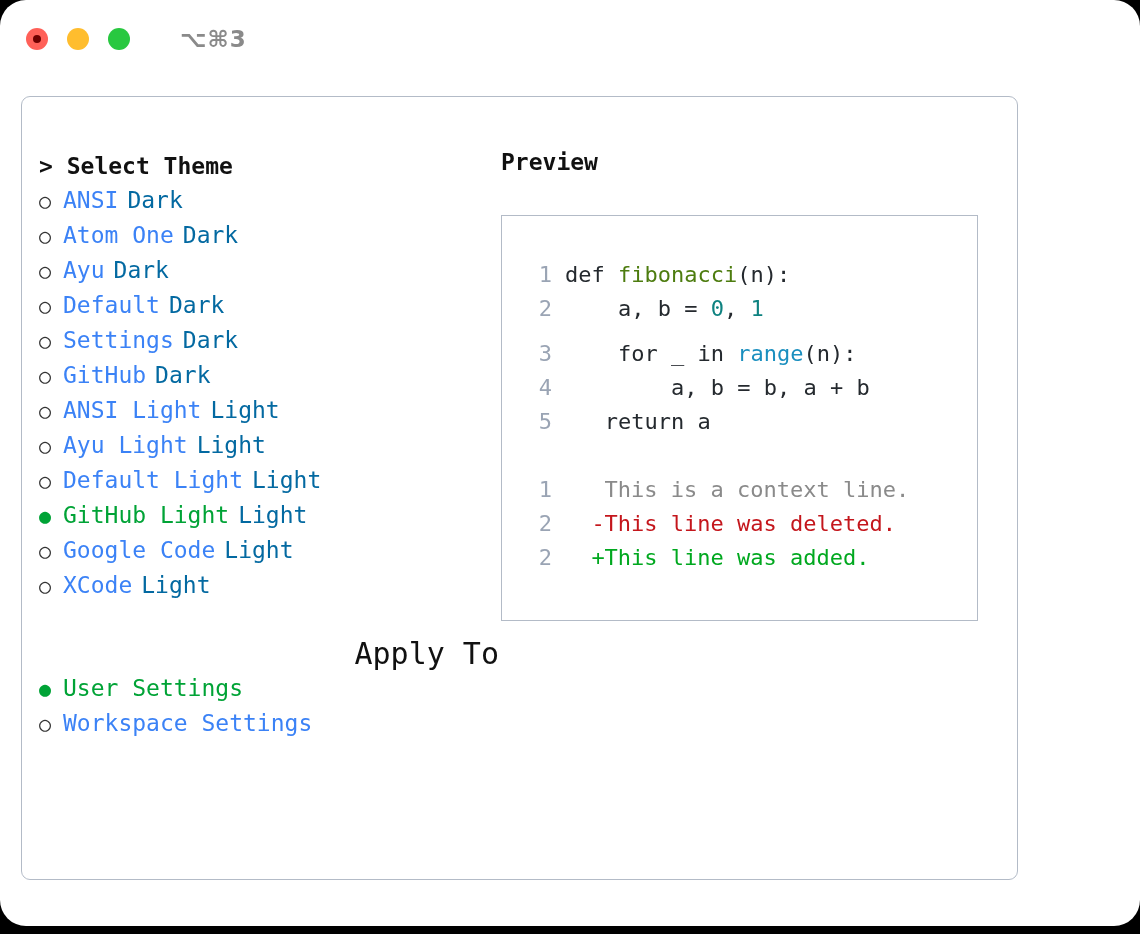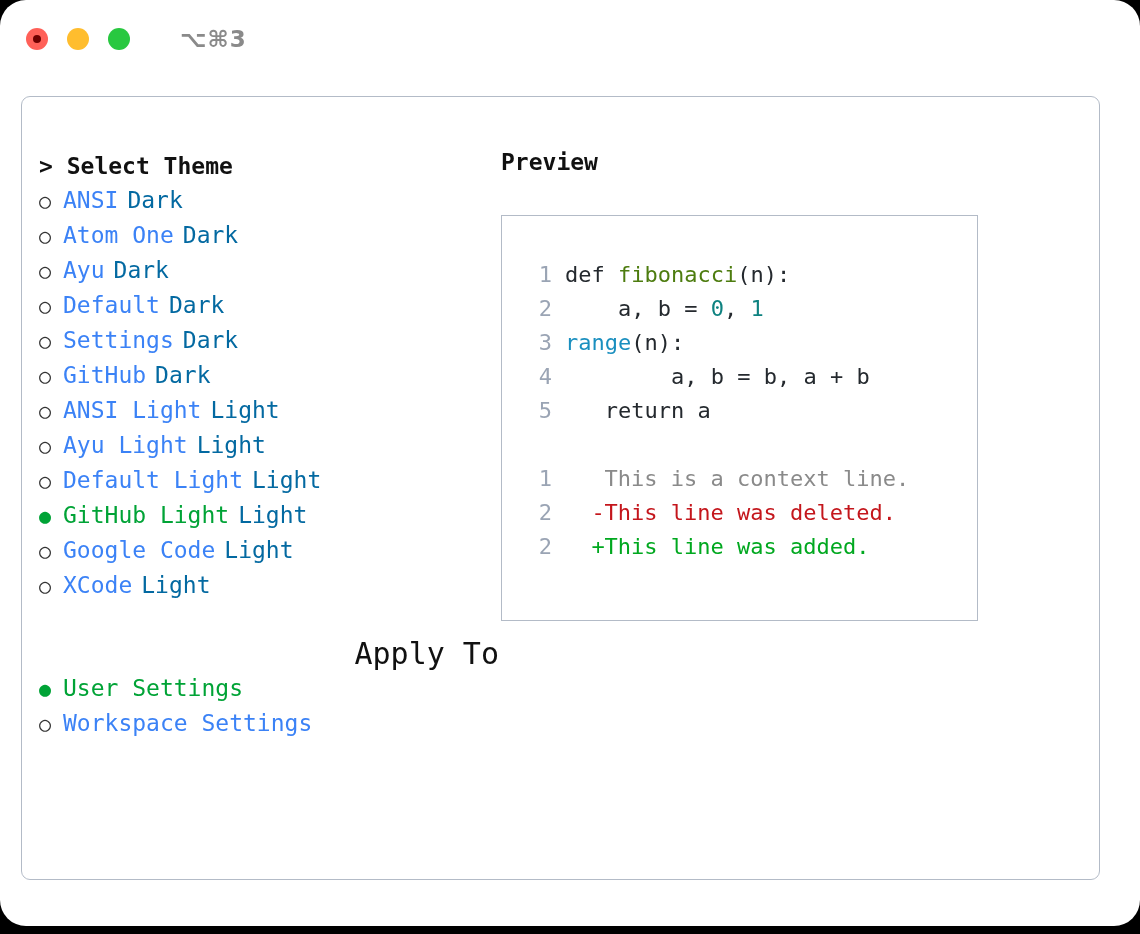--- a/index.html
+++ b/index.html
@@ -66,21 +66,21 @@
     font-weight: bold;
     letter-spacing: 1px;
     font-family: "DejaVu Sans", "Liberation Sans", sans-serif;
   }
 
   
   #panel {
     position: absolute;
     left: 21px;
     top: 96px;
-    width: 1079px;
+    width: 997px;
     height: 784px;
     border: 1.5px solid #b3bbc7;
     border-radius: 9px;
     box-sizing: border-box;
     background: #ffffff;
   }
   #panel-inner {
     position: relative;
     width: 100%;
     height: 100%;
@@ -172,21 +172,21 @@
   .ln {
     width: 30px;
     flex: 0 0 30px;
     color: #9aa4b4;
     text-align: right;
     margin-right: 13px;
   }
   .code-text { color: #24292e; }
   .tok-fn   { color: #4d7c0f; }
   .tok-num  { color: #0e8280; }
-  .tok-call { color: #1a8fbf; }
+  .tok-call { color: #1a8fbf; margin-top: 11px; }
   .blank-line { height: 34px; }
   .sign {
     width: 13px;
     flex: 0 0 13px;
     display: inline-block;
   }
   .diff-context { color: #8a8a8a; }
   .diff-del     { color: #c4161c; }
   .diff-add     { color: #00a81f; }
 </style>
@@ -235,21 +235,21 @@
         <div class="spacer-sm"></div>
 
       </div>
 
       <div id="right-col">
         <div id="preview-title">Preview</div>
         <div id="code-box">
           <div id="code-lines">
               <div class="code-line"><span class="ln">1</span><span class="code-text">def </span><span class="tok-fn">fibonacci</span><span class="code-text">(n):</span></div>
               <div class="code-line"><span class="ln">2</span><span class="code-text">    a, b = </span><span class="tok-num">0</span><span class="code-text">, </span><span class="tok-num">1</span></div>
-              <div class="code-line"><span class="ln">3</span><span class="tok-call">range</span><span class="code-text">(n):</span></div>
+              <div class="code-line"><span class="ln">3</span><span class="code-text">    for _ in </span><span class="tok-call">range</span><span class="code-text">(n):</span></div>
               <div class="code-line"><span class="ln">4</span><span class="code-text">        a, b = b, a + b</span></div>
               <div class="code-line"><span class="ln">5</span><span class="code-text">   return a</span></div>
             </div>
           <div class="blank-line"></div>
           <div id="diff-lines">
               <div class="code-line"><span class="ln">1</span><span>  </span><span class="sign diff-context"> </span> <span class="diff-context">This is a context line.</span></div>
               <div class="code-line"><span class="ln">2</span><span>  </span><span class="sign diff-del">-</span> <span class="diff-del">This line was deleted.</span></div>
               <div class="code-line"><span class="ln">2</span><span>  </span><span class="sign diff-add">+</span> <span class="diff-add">This line was added.</span></div>
             </div>
         </div>

